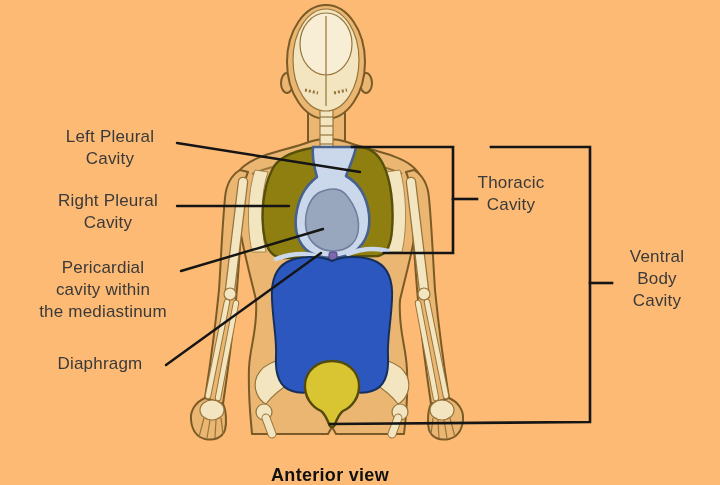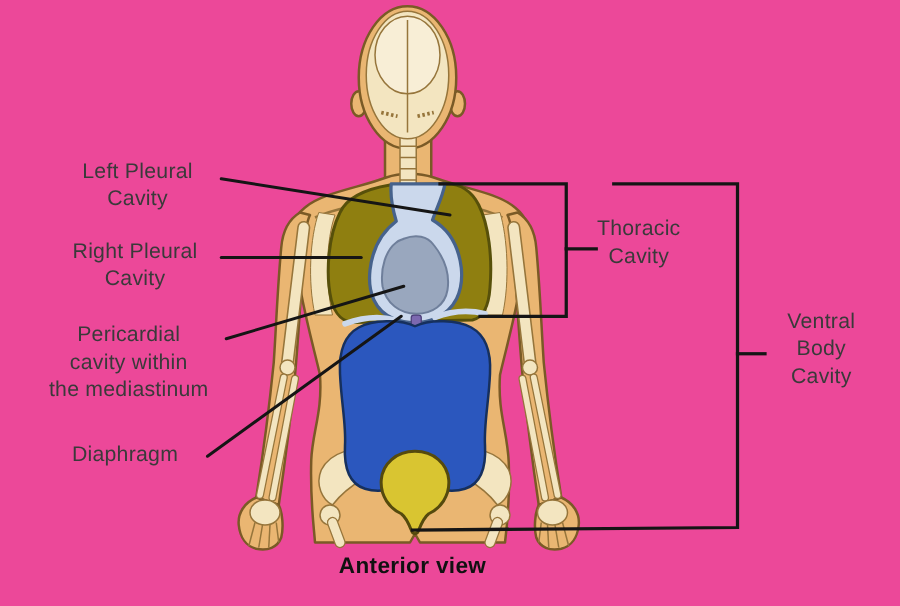--- a/index.html
+++ b/index.html
@@ -1,37 +1,38 @@
 <!DOCTYPE html>
 <html><head>
 <meta charset="utf-8">
 <style>
   html,body { margin:0; padding:0; background:#ffffff; }
   .canvas {
     position:relative;
     width:720px; height:485px;
-    background:#ec4899;
+    background:#fdba74;
     font-family:"Liberation Sans", sans-serif;
     overflow:hidden;
   }
   .canvas svg { position:absolute; left:0; top:0; }
   .lbl {
     position:absolute;
     text-align:center;
     font-size:17px;
     line-height:1.3;
     white-space:pre-line;
     letter-spacing:0.2px;
   }
   .caption {
     position:absolute;
     text-align:center;
     font-weight:bold;
     font-size:18px;
     letter-spacing:0.3px;
+    margin-top:23px;
   }
 </style>
 </head>
 <body>
 
 <div class="canvas">
 
   <svg width="720" height="485" viewBox="0 0 720 485">
 
     <g stroke-width="2" stroke-linejoin="round" fill="#EAB672" stroke="#7A5A26">

